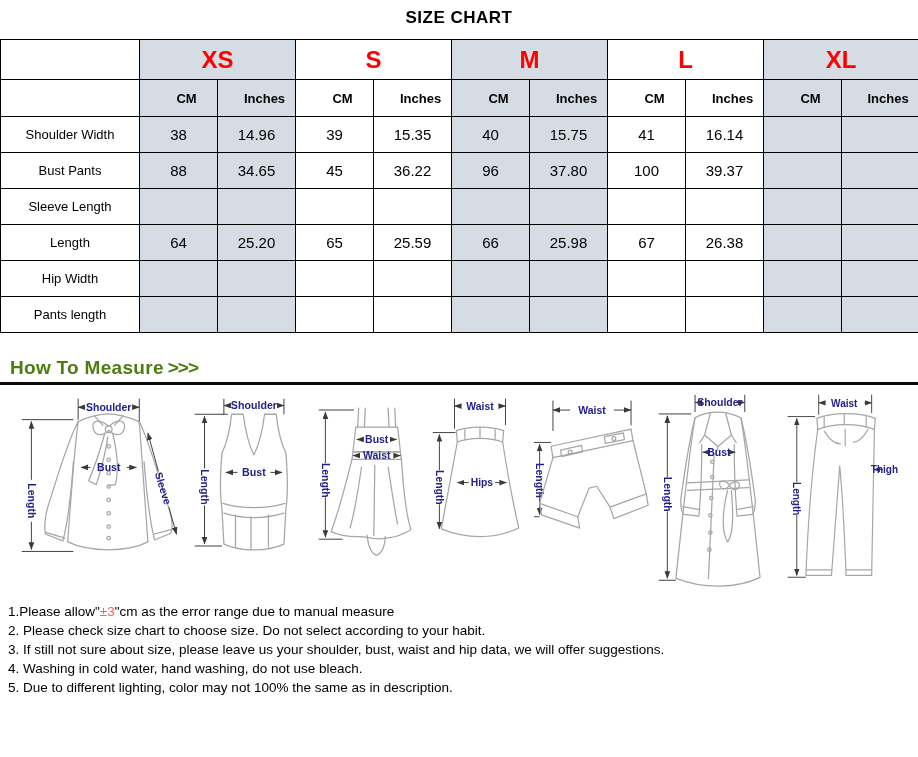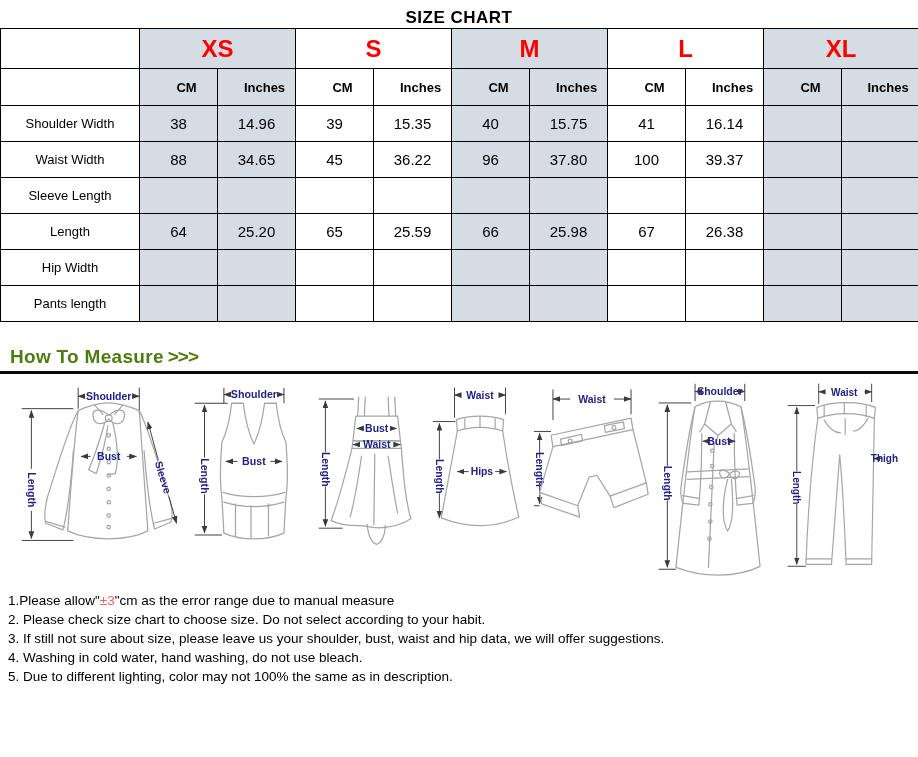--- a/index.html
+++ b/index.html
@@ -4,21 +4,21 @@
 <style>
   * { box-sizing: border-box; }
   html,body { margin:0; padding:0; }
   body {
     width:918px; height:757px; background:#fff; overflow:hidden; position:relative;
     font-family:"Liberation Sans", sans-serif; color:#000;
   }
   
   .title { margin-top:8px; text-align:center; font-size:17px; font-weight:bold; letter-spacing:.5px; }
   
-  table.size-chart { border-collapse:collapse; table-layout:fixed; width:918px; margin-top:0; }
+  table.size-chart { border-collapse:collapse; table-layout:fixed; width:918px; margin-top:11px; }
   table.size-chart td { border:1px solid #000; text-align:center; vertical-align:middle; overflow:hidden; padding:0; }
   td.g { background:#d6dce4; }
   td.nr { border-right:none; }
   tr.sz td { height:40px; font-size:24px; font-weight:bold; color:#ff0000; }
   tr.un td { height:37px; font-size:13px; font-weight:bold;padding-left:16px; }
   tr.dr td { height:36px; font-size:15px; }
   tr.dr td.lb { font-size:13px; }
   
   .measure-head { margin:24px 0 0 10px; font-size:19px; font-weight:bold; color:#4d7c0f; letter-spacing:.3px; }
   .measure-head .arrows { letter-spacing:-1px; margin-left:4px; }
@@ -81,21 +81,21 @@
     <td>39</td>
     <td>15.35</td>
     <td class="g">40</td>
     <td class="g">15.75</td>
     <td>41</td>
     <td>16.14</td>
     <td class="g"></td>
     <td class="g nr"></td>
   </tr>
   <tr class="dr">
-    <td class="lb">Waist Width</td>
+    <td class="lb">Bust Pants</td>
     <td class="g">88</td>
     <td class="g">34.65</td>
     <td>45</td>
     <td>36.22</td>
     <td class="g">96</td>
     <td class="g">37.80</td>
     <td>100</td>
     <td>39.37</td>
     <td class="g"></td>
     <td class="g nr"></td>

